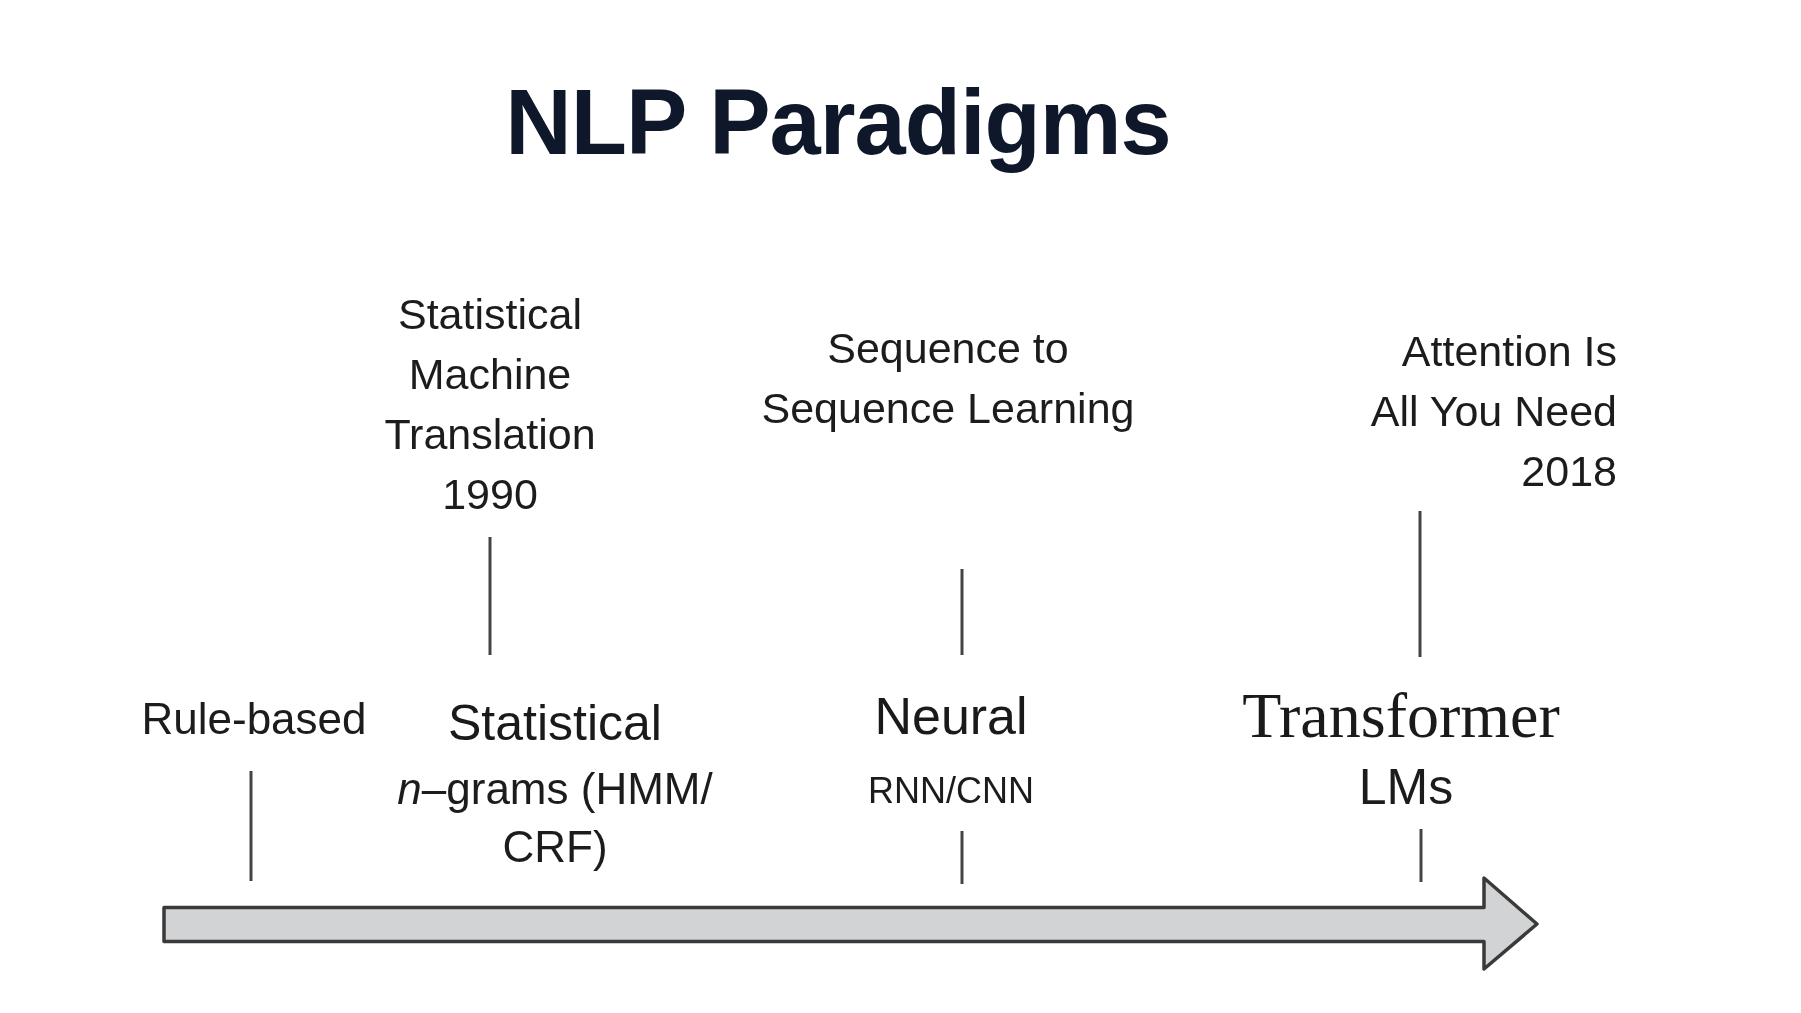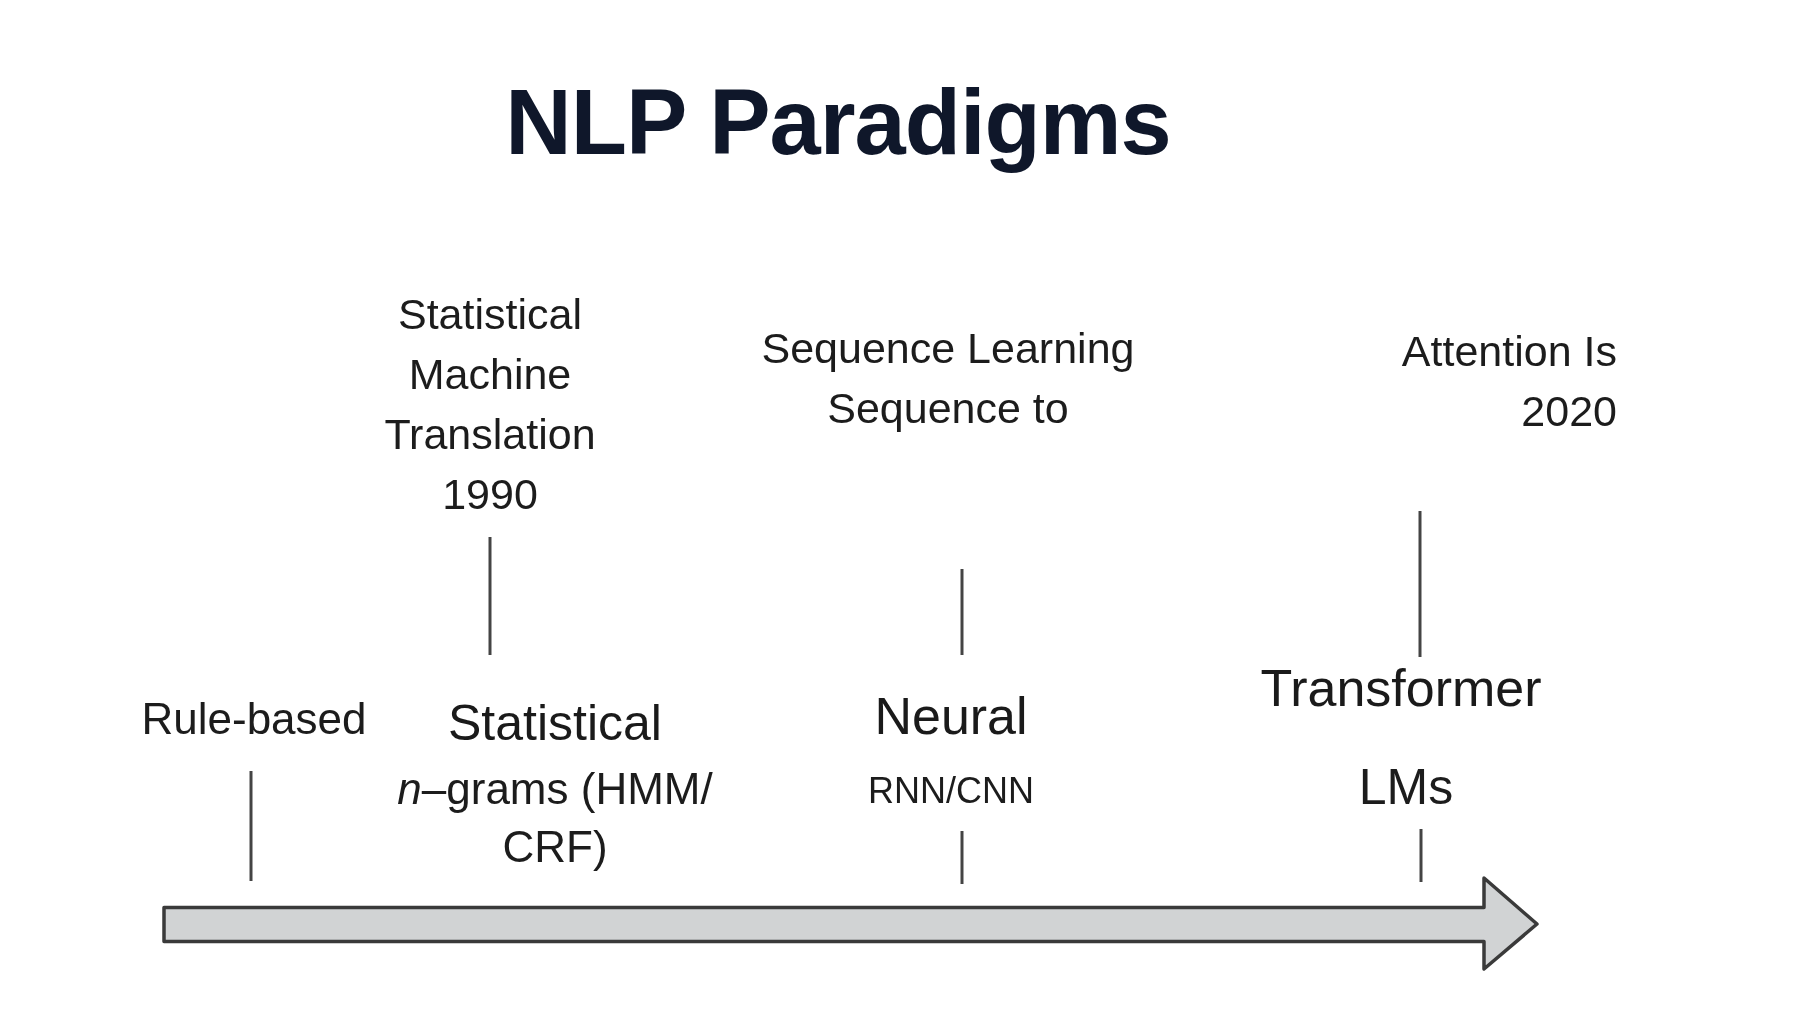--- a/index.html
+++ b/index.html
@@ -70,40 +70,41 @@
 <div class="abs title" style="left: 438px; width: 800px; top: 76px;">NLP Paradigms</div>
 
 <div class="abs upper-label" style="left: 290px; width: 400px; top: 284px;">
   <span class="line">Statistical</span>
   <span class="line">Machine</span>
   <span class="line">Translation</span>
   <span class="line">1990</span>
 </div>
 
 <div class="abs upper-label" style="left: 698px; width: 500px; top: 318px;">
+  <span class="line">Sequence to</span>
   <span class="line">Sequence Learning</span>
-  <span class="line">Sequence to</span>
 </div>
 
 <div class="abs upper-label" style="left: 1217px; width: 400px; top: 321px; text-align: right;">
   <span class="line">Attention Is</span>
-  <span class="line">2020</span>
+  <span class="line">All You Need</span>
+  <span class="line">2018</span>
 </div>
 
 <div class="abs para-sub" style="left: 104px; width: 300px; top: 690px;">
   <span>Rule-based</span>
 </div>
 
 <div class="abs para-name" style="left: 405px; width: 300px; top: 698px;">Statistical</div>
 <div class="abs para-sub" style="left: 355px; width: 400px; top: 760px;">
   <span class="line"><em>n</em><span>–grams (HMM/</span></span>
   <span class="line">CRF)</span>
 </div>
 
 <div class="abs para-name" style="left: 801px; width: 300px; top: 690px; font-size: 52px; line-height: 52px;">Neural</div>
 <div class="abs para-sub" style="left: 801px; width: 300px; top: 762px; font-size: 36px;">
   <span class="line">RNN/CNN</span>
 </div>
 
-<div class="abs para-name" style="left: 1201px; width: 400px; top: 662px; font-size: 52px; line-height: 52px;">Transformer</div>
+<div class="abs para-name" style="left: 1201px; width: 400px; top: 690px; font-size: 64px; line-height: 52px; font-family: Liberation Serif, serif;">Transformer</div>
 <div class="abs para-sub" style="left: 1256px; width: 300px; top: 758px; font-size: 50px;">
   <span class="line">LMs</span>
 </div>
 
 </body></html>

